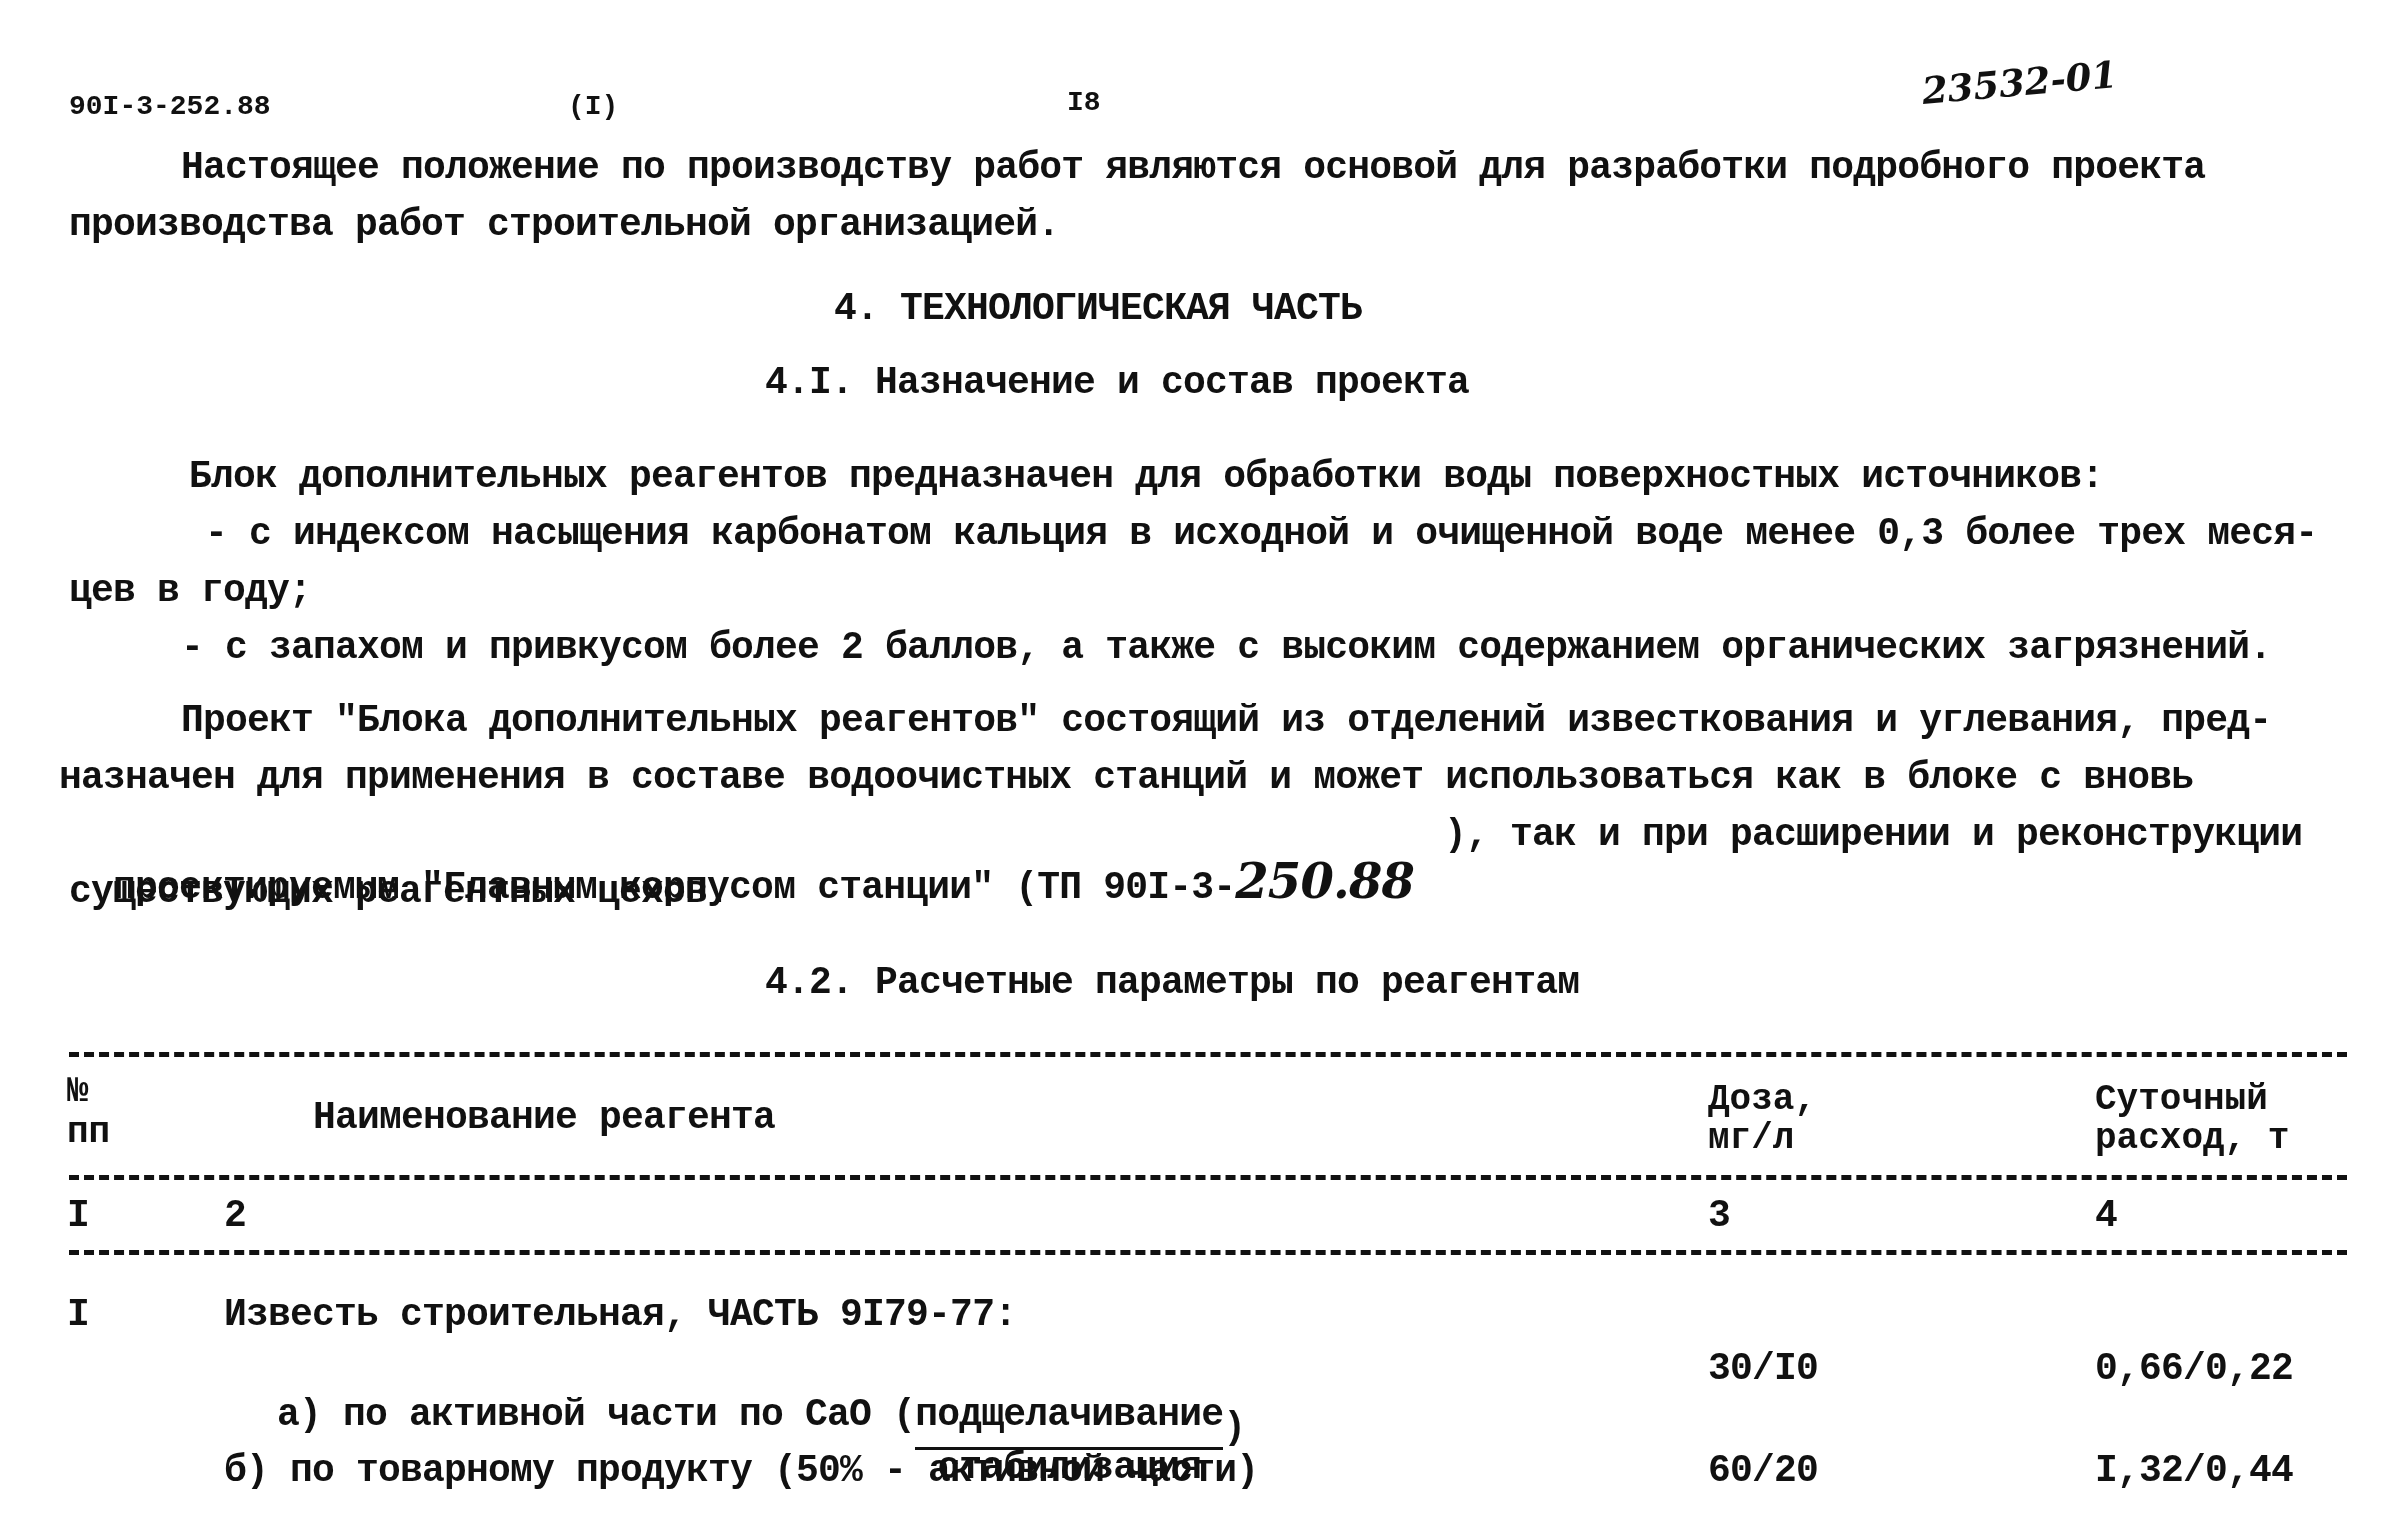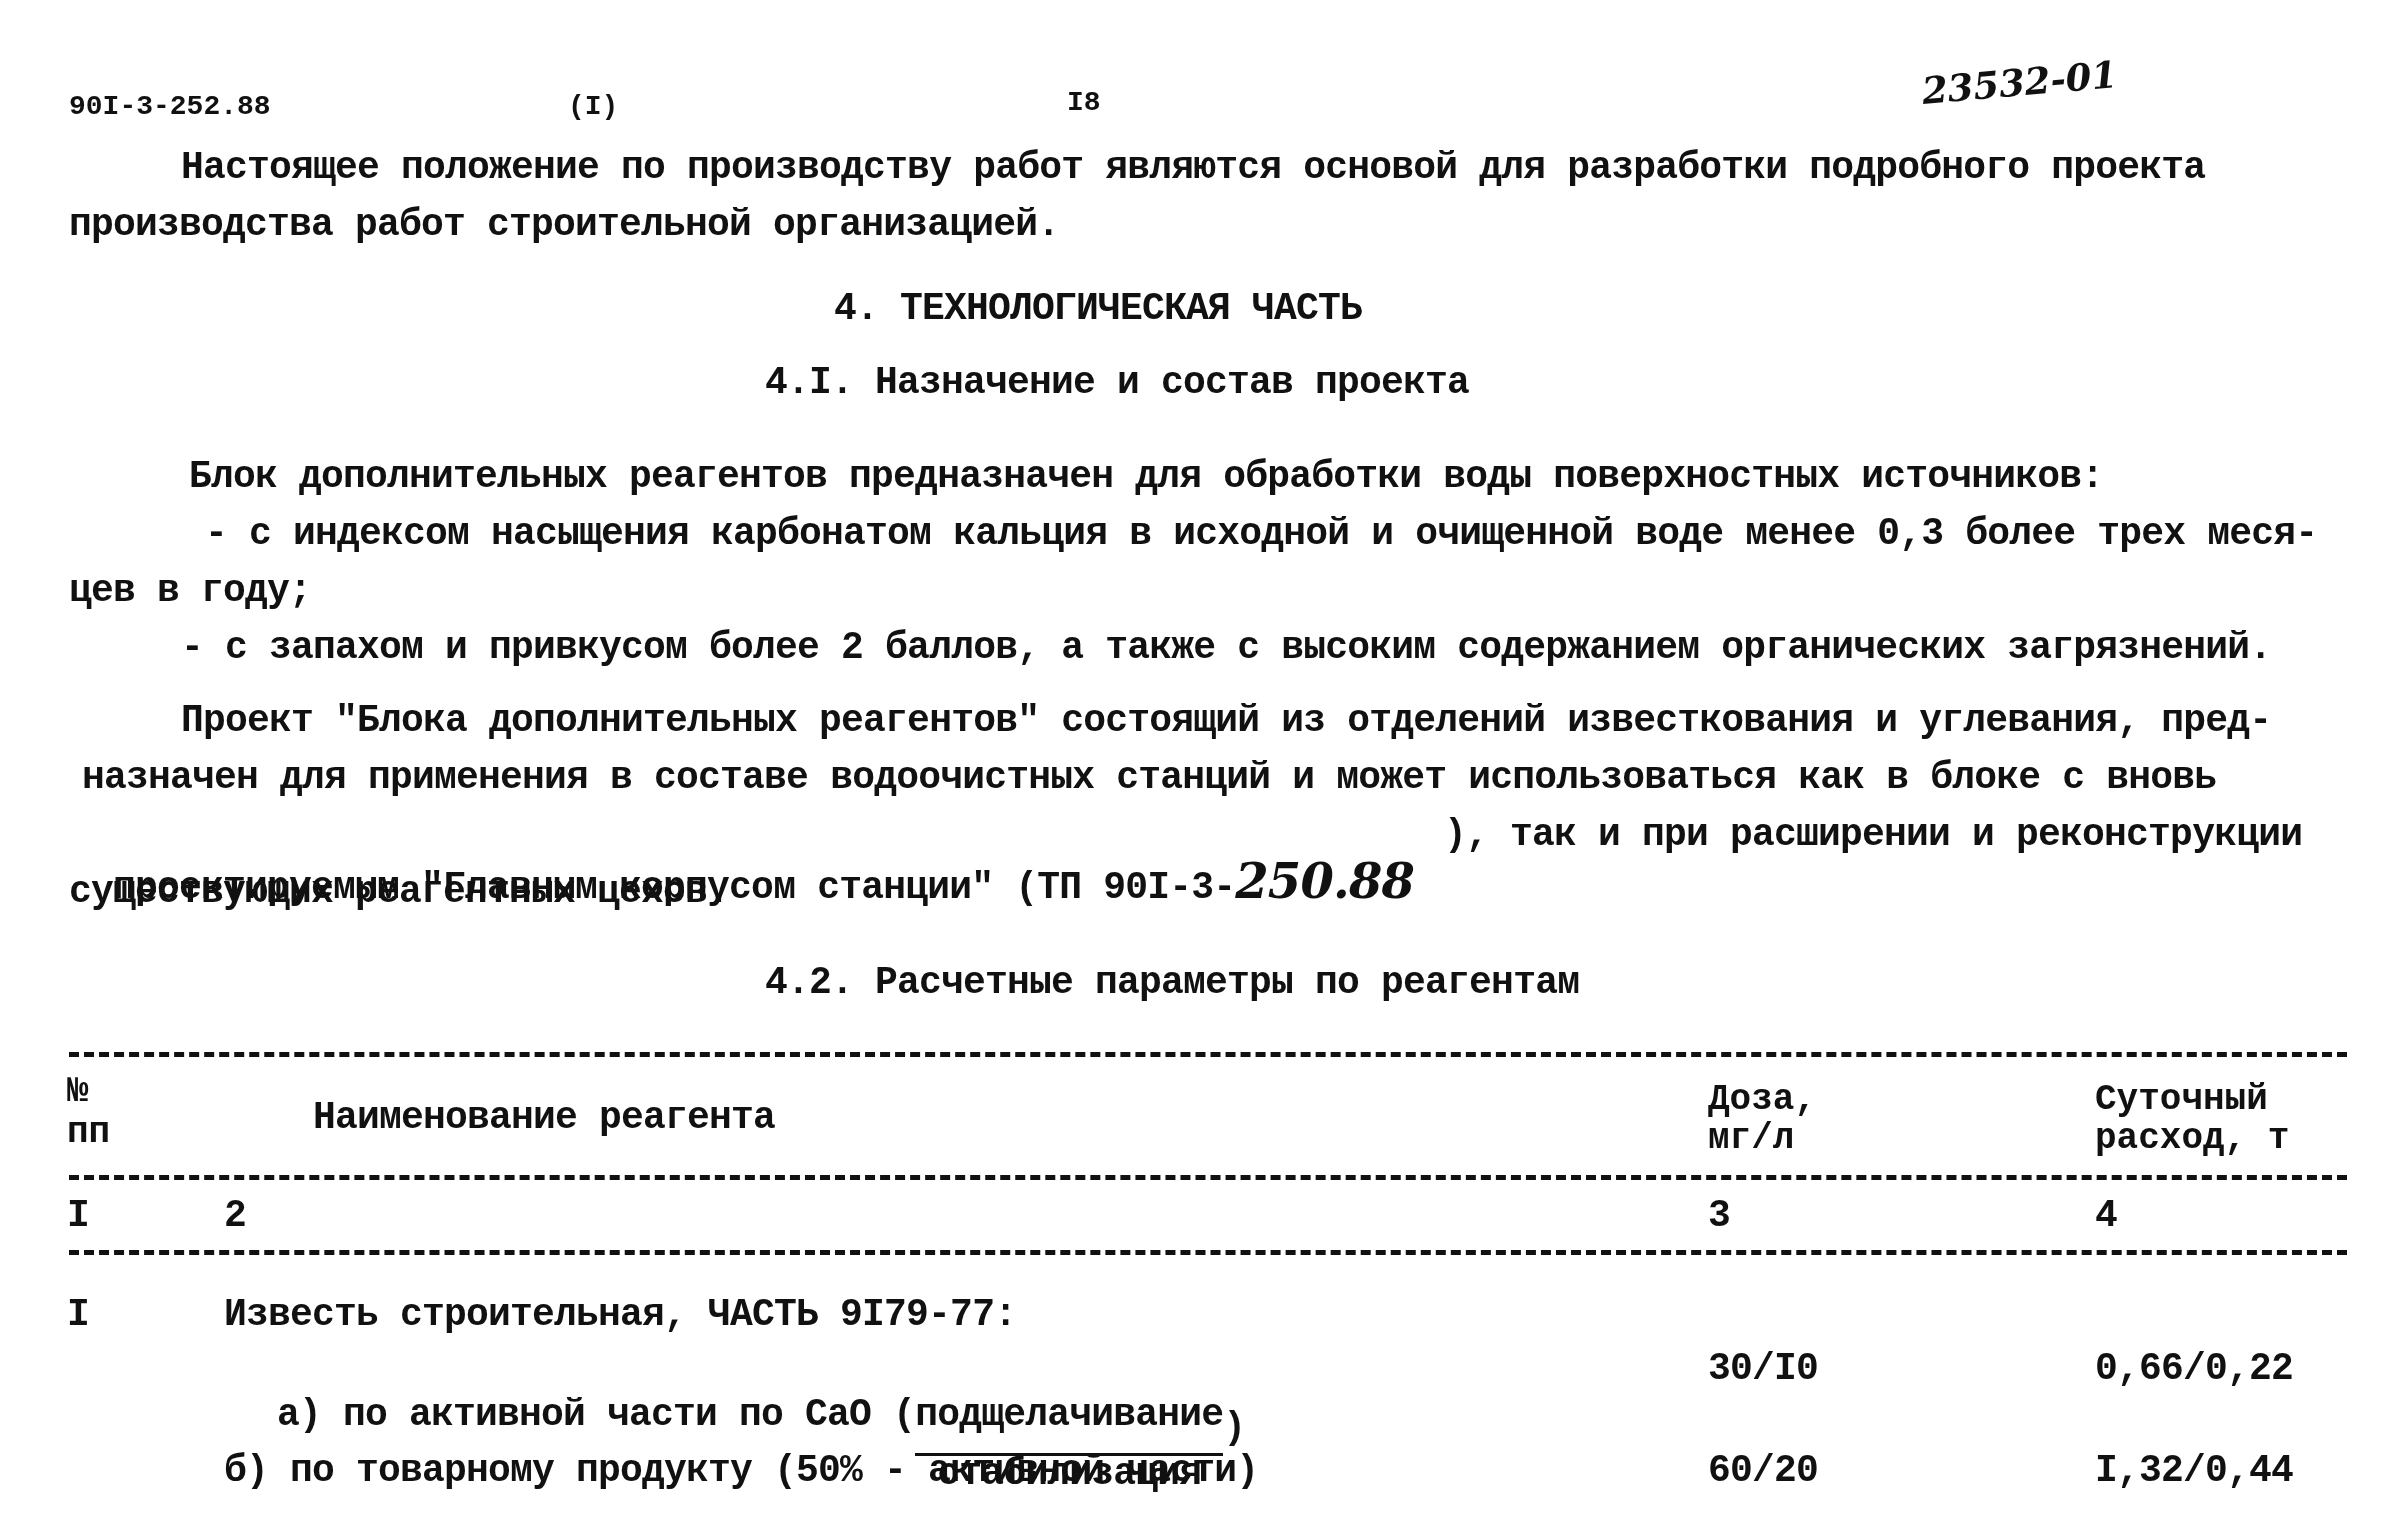--- a/index.html
+++ b/index.html
@@ -17,21 +17,21 @@
     font-size: 37px; transform: rotate(-5deg); transform-origin: left bottom;
   }
   .hand-inline {
     font-family: "DejaVu Serif", serif; font-style: italic; font-weight: bold;
     font-size: 48px;
   }
   .dash {
     position: absolute; left: 69px; width: 2278px; height: 0;
     border-top: 5.7px dashed #111111;
   }
-  .ul { border-bottom: 3.3px solid #111111; padding-bottom: 15px; }
+  .ul { border-bottom: 3.3px solid #111111; padding-bottom: 9px; }
   .small { font-size: 36px; line-height: 39px; }
 </style>
 </head>
 <body>
 
 <div class="abs hdr" style="left:69px; top:45px;">90I-3-252.88</div>
 <div class="abs hdr" style="left:568px; top:45px;">(I)</div>
 <div class="abs hdr" style="left:1067px; top:41px;">I8</div>
 <div class="abs hand" style="left:1924px; top:69px;">23532-01</div>
 
@@ -40,21 +40,21 @@
 
 <div class="abs txt" style="left:834px; top:286px;">4. ТЕХНОЛОГИЧЕСКАЯ ЧАСТЬ</div>
 <div class="abs txt" style="left:765px; top:360px;">4.I. Назначение и состав проекта</div>
 
 <div class="abs txt" style="left:165px; top:454px;margin-left:24px;">Блок дополнительных реагентов предназначен для обработки воды поверхностных источников:</div>
 <div class="abs txt" style="left:181px; top:511px;margin-left:24px;">- с индексом насыщения карбонатом кальция в исходной и очищенной воде менее 0,3 более трех меся-</div>
 <div class="abs txt" style="left:69px; top:568px;">цев в году;</div>
 <div class="abs txt" style="left:181px; top:625px;">- с запахом и привкусом более 2 баллов, а также с высоким содержанием органических загрязнений.</div>
 
 <div class="abs txt" style="left:181px; top:698px;">Проект "Блока дополнительных реагентов" состоящий из отделений известкования и углевания, пред-</div>
-<div class="abs txt" style="left:82px; top:755px;">назначен для применения в составе водоочистных станций и может использоваться как в блоке с вновь</div>
+<div class="abs txt" style="left:59px; top:755px;">назначен для применения в составе водоочистных станций и может использоваться как в блоке с вновь</div>
 <div class="abs txt" style="left:69px; top:812px;">
   <span>проектируемым "Главным корпусом станции" (ТП 90I-3-</span><span class="hand-inline">250.88</span>
 </div>
 <div class="abs txt" style="left:1444px; top:812px;">), так и при расширении и реконструкции</div>
 <div class="abs txt" style="left:69px; top:869px;">существующих реагентных цехов.</div>
 
 <div class="abs txt" style="left:765px; top:960px;">4.2. Расчетные параметры по реагентам</div>
 
 <div class="dash" style="top:1052px;"></div>
 

